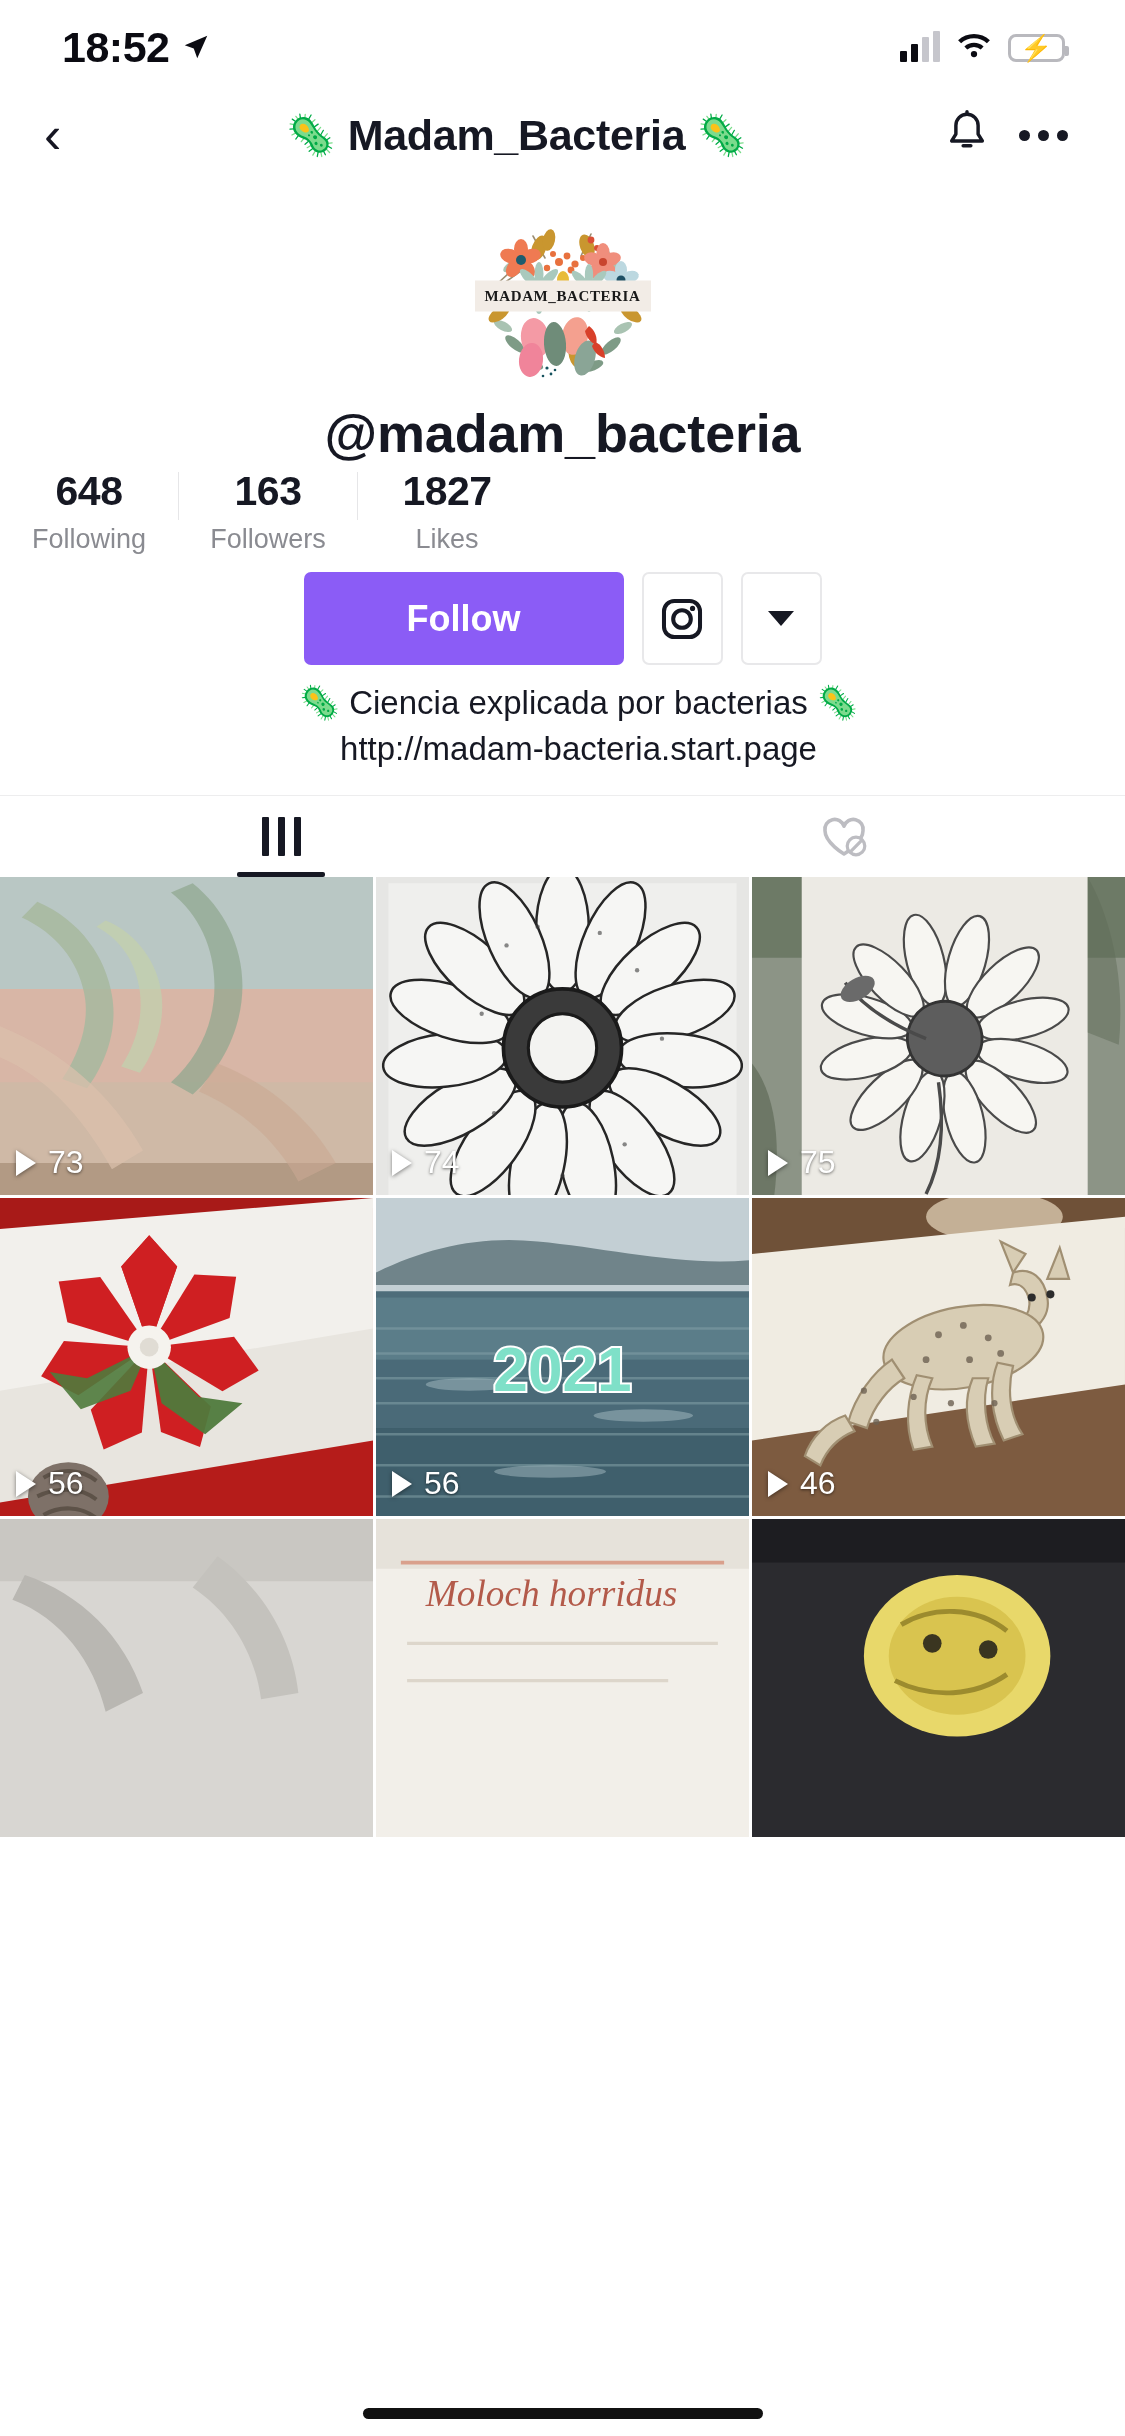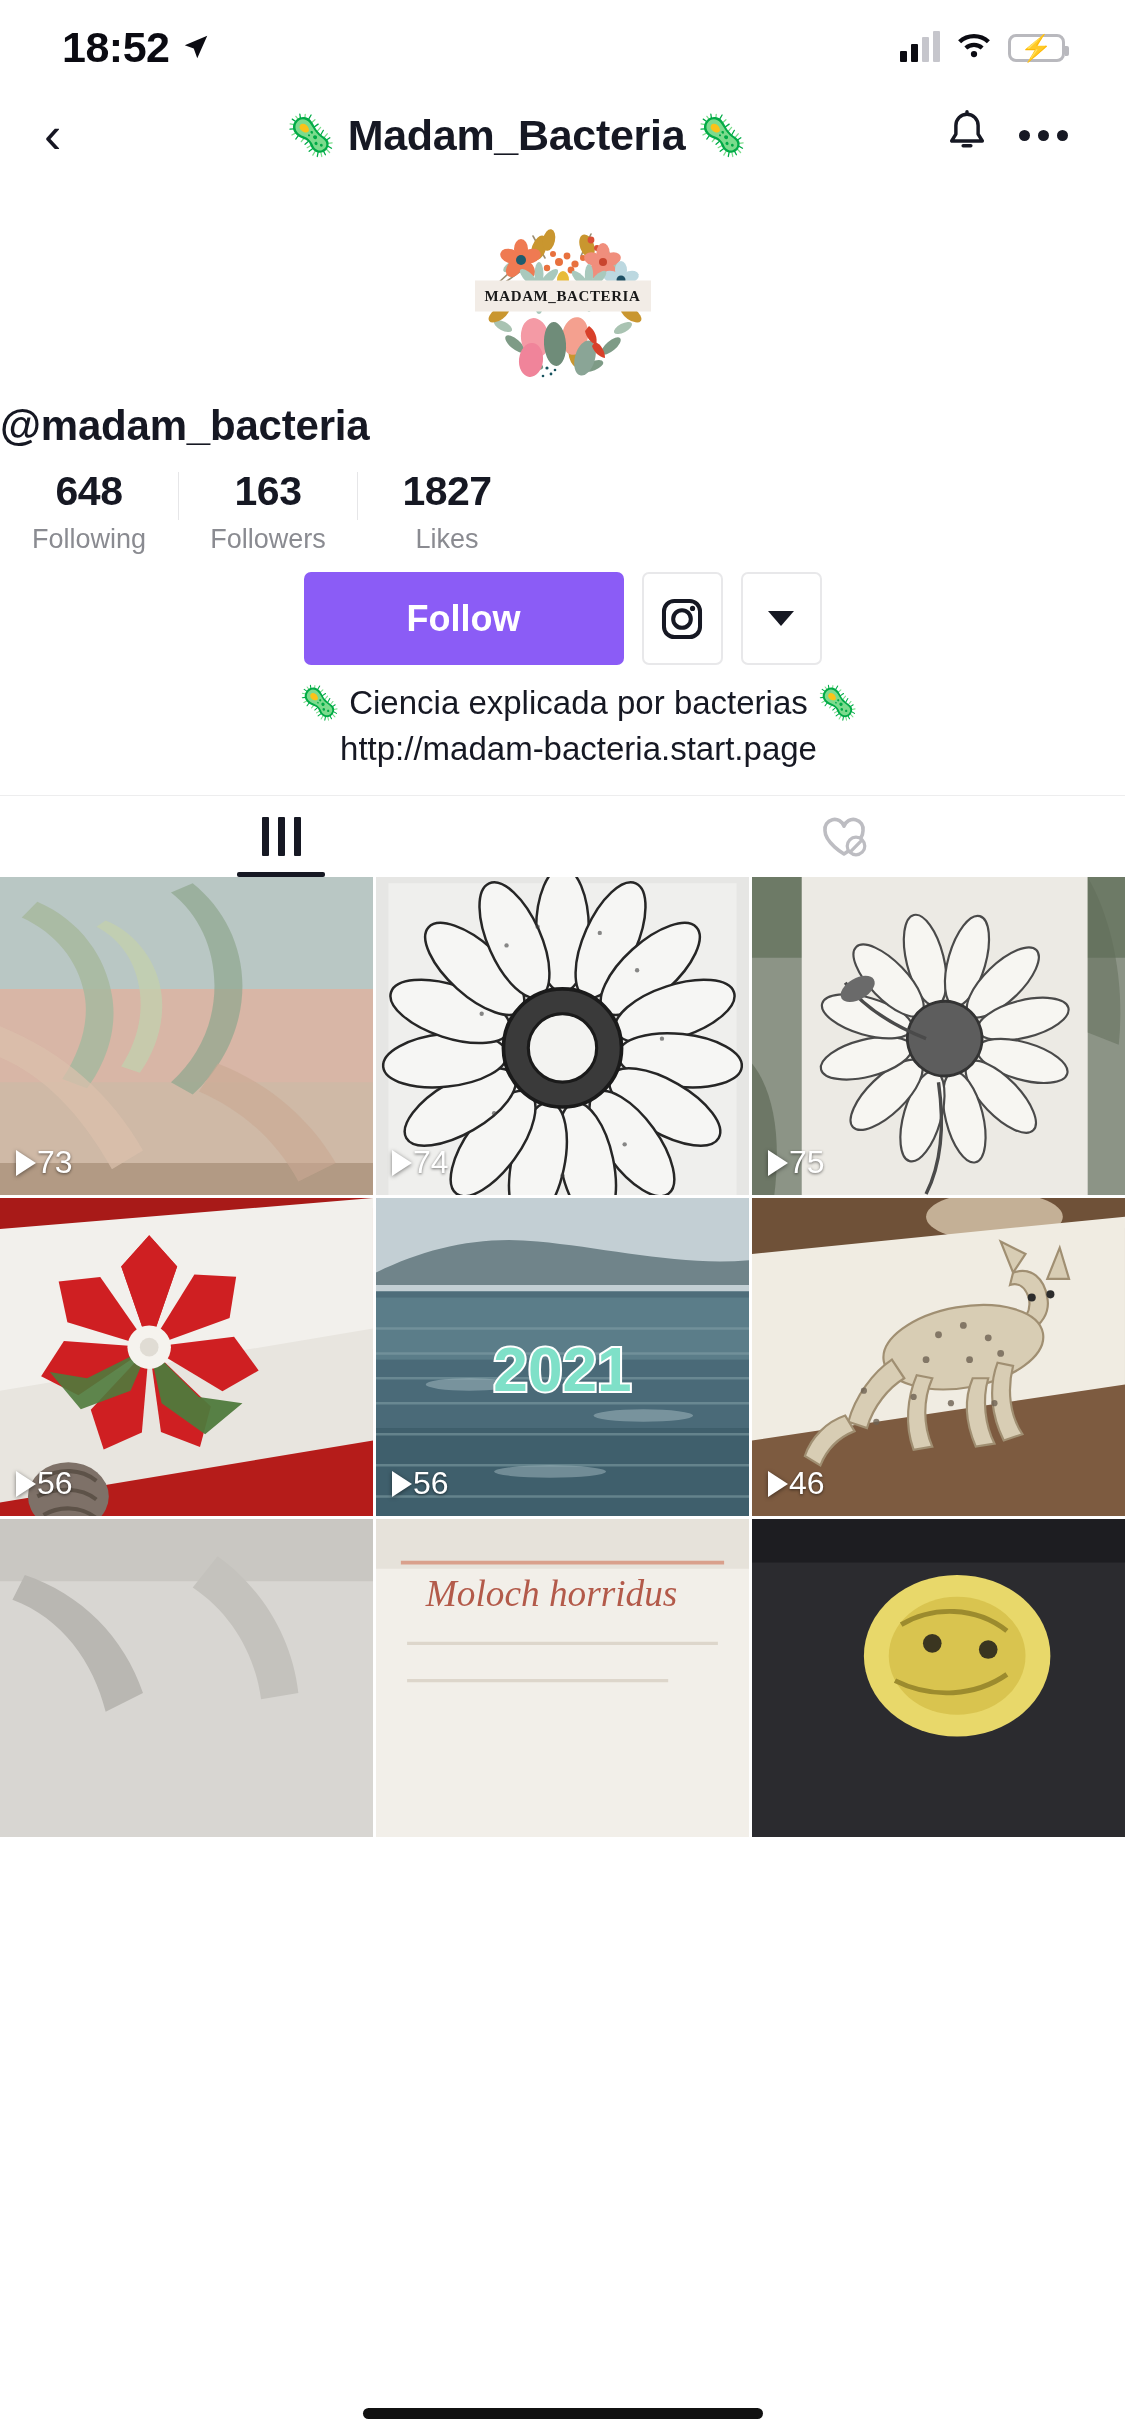--- a/index.html
+++ b/index.html
@@ -83,22 +83,22 @@
   .avatar-banner {
     position: absolute; left: 12px; right: 12px; top: 50%;
     transform: translateY(-50%);
     background: #f2ece6; padding: 7px 0; text-align: center;
     font-family: "Liberation Serif", serif;
     font-size: 15px; font-weight: 700; letter-spacing: 0.6px; color: #1a1a1a;
   }
 
   
   .username {
-    position: absolute; top: 402px; left: 0; width: 1125px; text-align: left;
-    font-size: 42px; font-weight: 700; color: #161823; letter-spacing: -0.2px;
+    position: absolute; top: 402px; left: 0; width: 1125px; text-align: center;
+    font-size: 54px; font-weight: 700; color: #161823; letter-spacing: -0.2px;
   }
 
   
   .stats {
     position: absolute; top: 468px; left: 0; width: 1125px;
     display: flex; align-items: flex-start;
   }
   .stat { width: 178px; text-align: center; }
   .stat-num {
     font-size: 41px; font-weight: 700; color: #161823; line-height: 1.15;
@@ -160,21 +160,21 @@
   .grid {
     position: absolute; top: 877px; left: 0; width: 1125px; height: 1559px;
     display: grid; grid-template-columns: repeat(3, 1fr);
     grid-auto-rows: 318px; gap: 3px;
     overflow: hidden;
   }
   .cell { position: relative; overflow: hidden; background: #d4d4d4; }
   .cell .thumb { position: absolute; inset: 0; }
   .cell .views {
     position: absolute; left: 16px; bottom: 14px;
-    display: flex; align-items: center; gap: 1px;
+    display: flex; align-items: center; gap: 12px;
     color: #ffffff; font-size: 32px; font-weight: 500;
     text-shadow: 0 1px 3px rgba(0,0,0,.55);
   }
   .play-tri {
     width: 0; height: 0; border-left: 20px solid #fff;
     border-top: 13px solid transparent; border-bottom: 13px solid transparent;
     filter: drop-shadow(0 1px 2px rgba(0,0,0,.5));
   }
 
   

